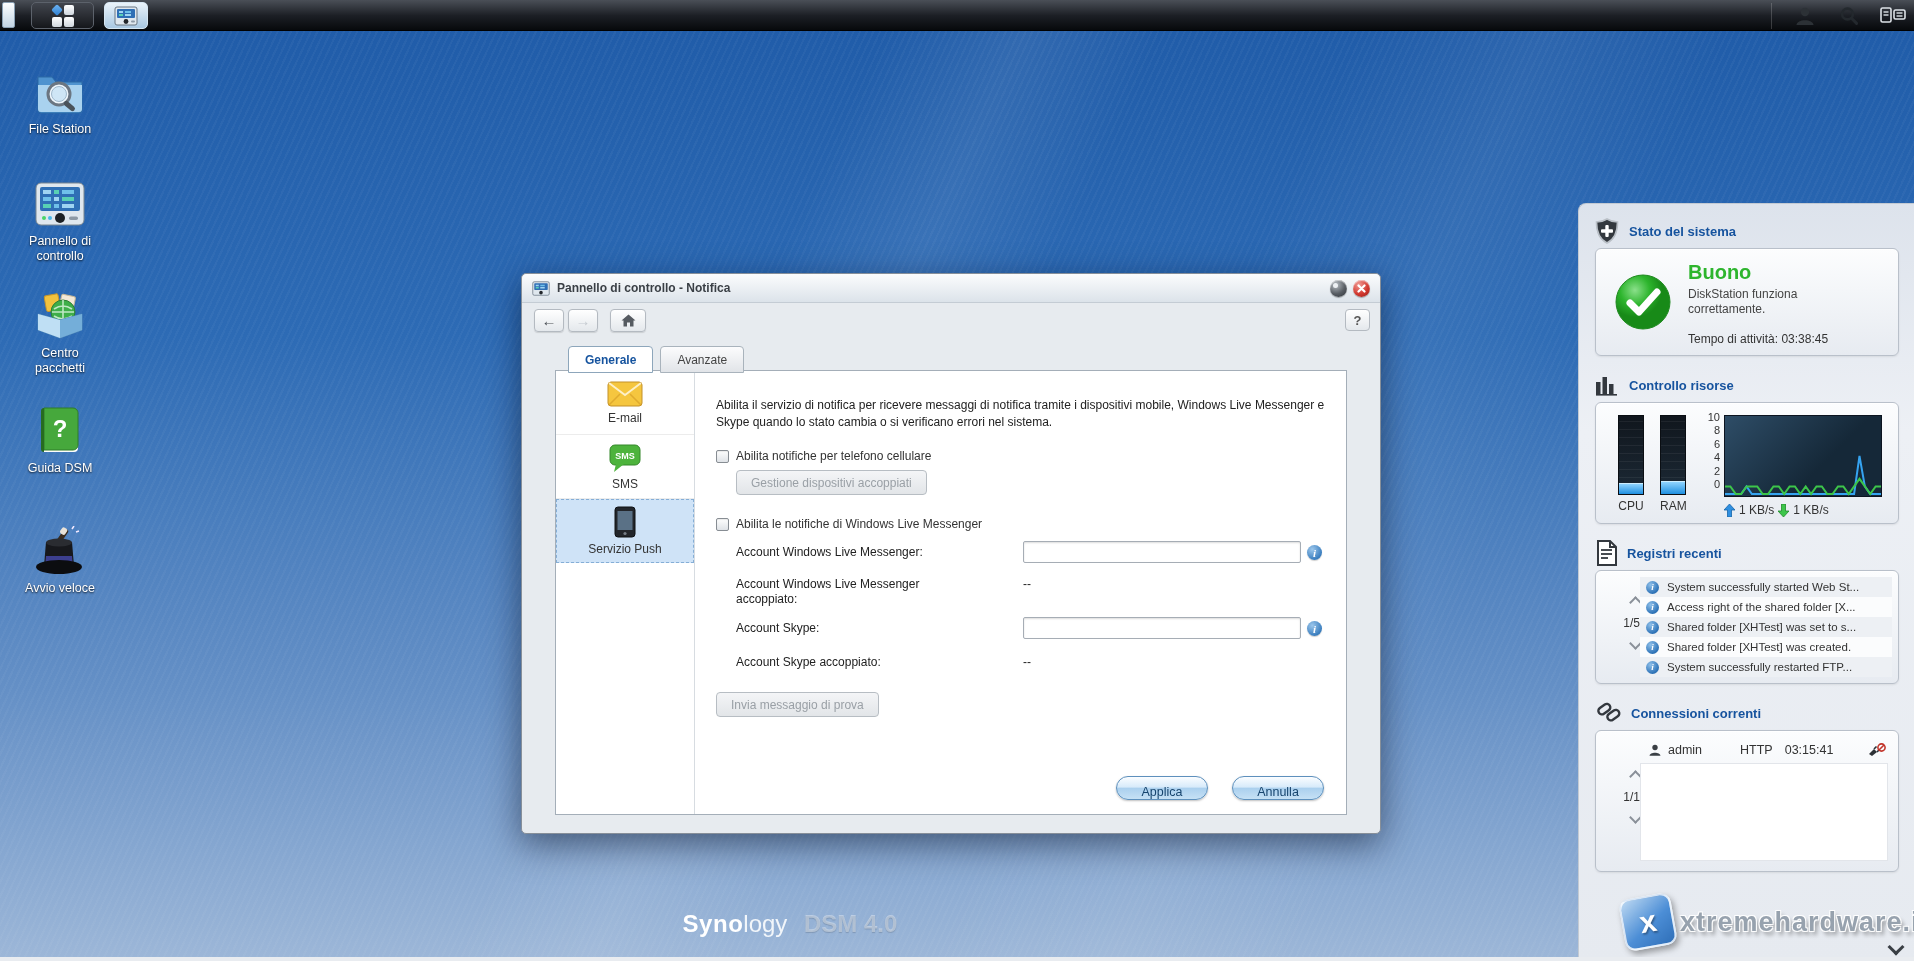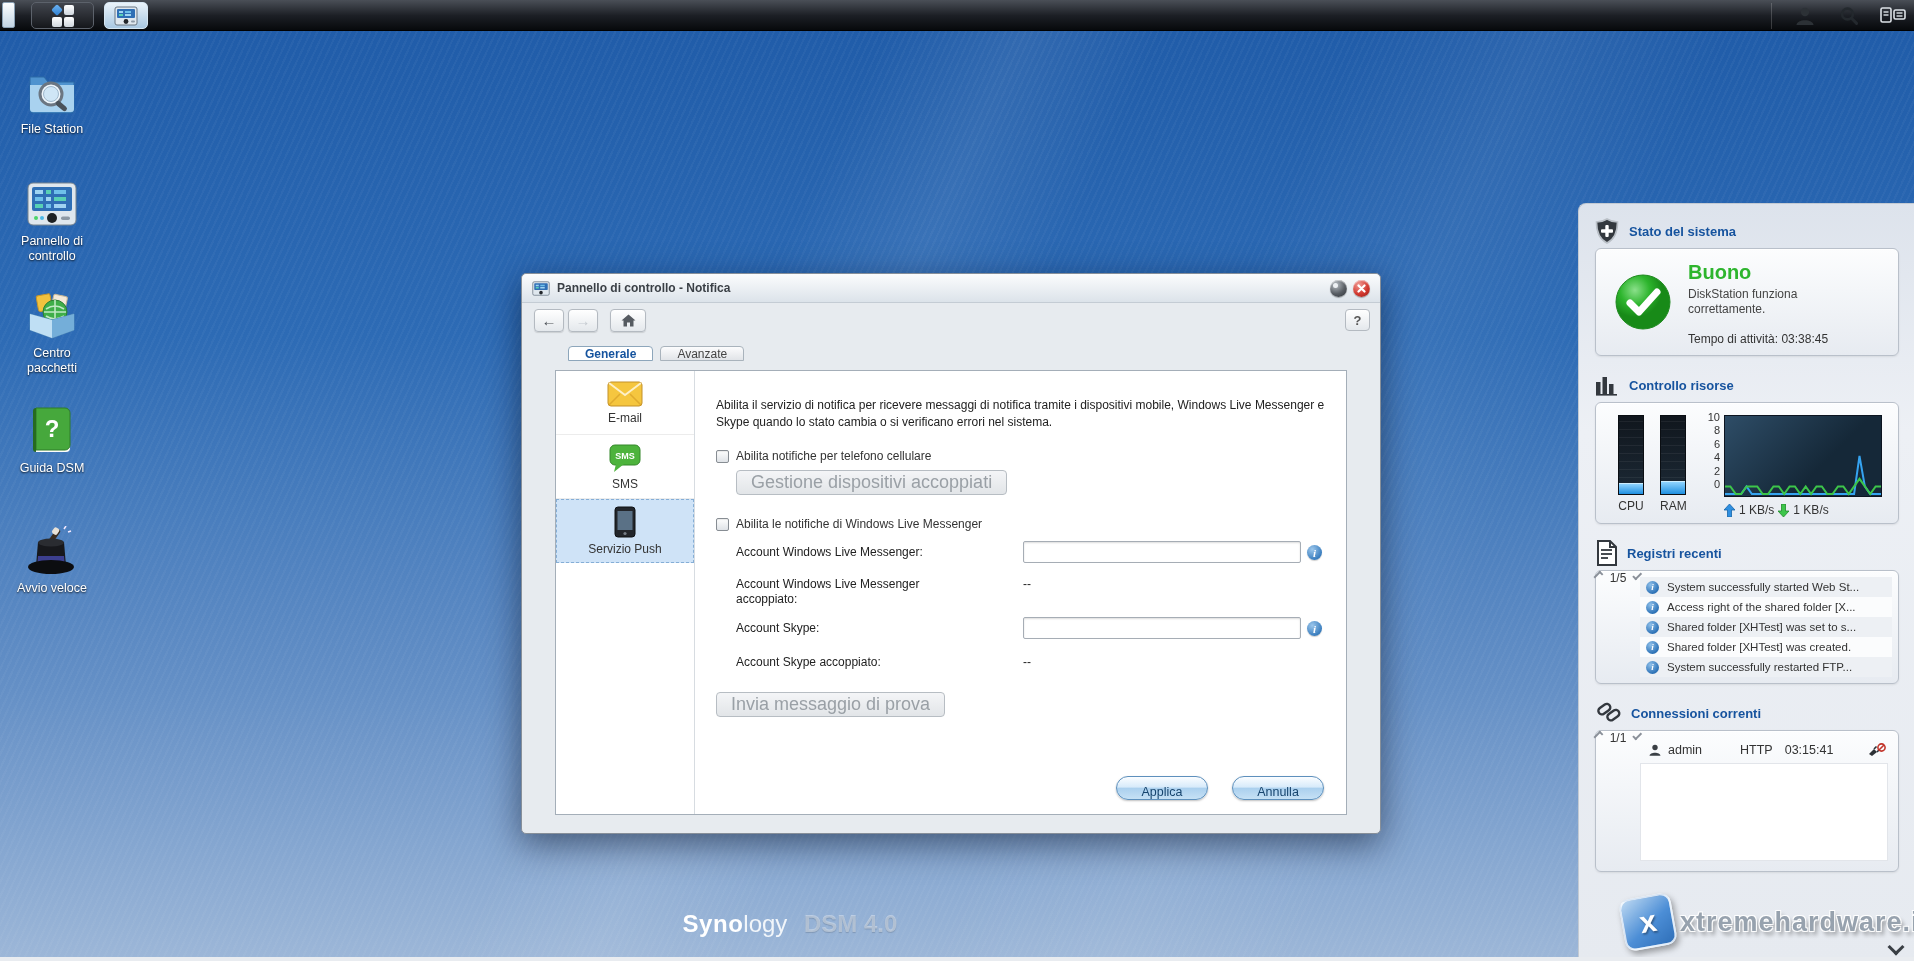--- a/index.html
+++ b/index.html
@@ -24,21 +24,21 @@
   .grid-icon { width:22px; height:22px; display:grid; grid-template-columns:10px 10px; grid-template-rows:10px 10px; gap:2px; }
   .grid-icon .sq { background:linear-gradient(#ffffff,#cfd6dd); border-radius:2px; }
   .grid-icon .dm { background:linear-gradient(135deg,#6cb4f4,#2f7fd0); transform:rotate(45deg) scale(.82); border-radius:2px; }
   .task-app-btn { position:absolute; left:104px; top:2px; width:44px; height:27px; border-radius:5px;
     background:linear-gradient(#eaf3fa,#a9c8e2); border:1px solid #d6e6f2;
     display:flex; align-items:center; justify-content:center; }
   .tb-right { position:absolute; right:6px; top:0; height:31px; display:flex; align-items:center; gap:14px; }
   .tb-sep { width:1px; height:26px; background:rgba(255,255,255,.18); margin-right:4px; }
   .tb-icon-btn { width:30px; height:27px; display:flex; align-items:center; justify-content:center; }
   
-  .dt-icon { position:absolute; left:4px; width:96px; text-align:center; cursor:pointer; }
+  .dt-icon { position:absolute; left:12px; width:96px; text-align:center; cursor:pointer; }
   .dt-icon .ic { width:56px; height:52px; margin:0 auto 4px auto; display:flex; align-items:center; justify-content:center; }
   .dt-icon .lbl { color:#fff; font-size:12.5px; line-height:1.18; white-space:pre-line;
     text-shadow:0 1px 2px rgba(0,0,0,.85); }
   
   .window { position:absolute; left:521px; top:273px; width:860px; height:561px;
     background:#e7ebef; border:1px solid #878f99; border-radius:5px;
     box-shadow:0 10px 34px rgba(0,10,30,.5); z-index:10; }
   .titlebar { position:absolute; left:0; top:0; right:0; height:29px;
     background:linear-gradient(#fbfcfd,#dce3ea); border-bottom:1px solid #c4ccd4;
     border-radius:5px 5px 0 0; display:flex; align-items:center; padding:0 10px; }
@@ -51,38 +51,38 @@
   .toolbar { position:absolute; left:0; top:29px; right:0; height:36px; }
   .nav-btn { position:absolute; top:6px; height:23px; border-radius:4px; border:1px solid #b4bac1;
     background:linear-gradient(#ffffff,#e4e8ec); display:flex; align-items:center; justify-content:center;
     font-size:15px; font-weight:bold; color:#4a4f55; box-shadow:0 1px 1px rgba(0,0,0,.12); }
   .nav-btn.disabled { color:#c6cbd1; }
   .helpbtn { position:absolute; right:10px; top:6px; width:25px; height:22px; border-radius:4px;
     border:1px solid #b4bac1; background:linear-gradient(#ffffff,#e4e8ec);
     display:flex; align-items:center; justify-content:center; font-weight:bold; color:#555; font-size:13px; }
   
   .tabs { position:absolute; left:46px; top:72px; display:flex; gap:7px; z-index:3; }
-  .tab { height:15px; padding:0 16px; display:flex; align-items:center; border-radius:4px 4px 0 0;
+  .tab { height:27px; padding:0 16px; display:flex; align-items:center; border-radius:4px 4px 0 0;
     border:1px solid #a9b3bc; font-size:12px; }
   .tab.active { background:#fff; border-bottom:1px solid #fff; color:#15539e; font-weight:bold; border-color:#8da6bb; }
   .tab.inactive { background:linear-gradient(#fcfcfd,#e1e4e8); color:#444; }
   .panel { position:absolute; left:33px; right:33px; top:96px; bottom:18px;
     background:#fff; border:1px solid #a4aeb8; }
   .side { position:absolute; left:0; top:0; bottom:0; width:139px; border-right:1px solid #d7dce1; background:#fff; }
   .side-item { height:64px; border-bottom:1px solid #ececec; display:flex; flex-direction:column;
     align-items:center; justify-content:center; gap:4px; cursor:pointer; }
   .side-item .sl { font-size:12px; color:#333; }
   .side-item.sel { background:#cfe3f7; border:1px dashed #85aed6; }
   .main { position:absolute; left:140px; top:0; right:0; bottom:0; padding:26px 20px 4px 20px; }
   .desc { width:610px; line-height:17px; color:#222; }
   .cbrow { display:flex; align-items:center; gap:7px; }
   .cb { width:13px; height:13px; border:1px solid #878d93; border-radius:2px;
     background:linear-gradient(#fefefe,#dfe3e7); box-shadow:inset 0 1px 1px rgba(0,0,0,.08); flex:0 0 13px; }
   .gbtn { height:25px; padding:0 14px; border-radius:4px; border:1px solid #b7bdc3;
-    background:linear-gradient(#f4f5f7,#e2e5e8); color:#9aa0a6; font-size:18px;
+    background:linear-gradient(#f4f5f7,#e2e5e8); color:#9aa0a6; font-size:12px;
     display:inline-flex; align-items:center; }
   .frow { display:flex; align-items:flex-start; padding-left:20px; }
   .frow .flabel { flex:0 0 287px; padding-top:4px; color:#222; white-space:pre-line; line-height:15px; }
   .tinput { width:278px; height:22px; border:1px solid #a6adb5; border-radius:2px; background:#fff;
     box-shadow:inset 0 1px 2px rgba(0,0,0,.14); font:inherit; padding:0 5px; }
   .info { width:15px; height:15px; border-radius:50%; margin:4px 0 0 6px; flex:0 0 15px;
     background:radial-gradient(circle at 35% 30%, #9cc7ec, #3d80c0 68%, #29679f);
     color:#fff; font:italic bold 11px "Liberation Serif","DejaVu Serif",serif;
     display:flex; align-items:center; justify-content:center; box-shadow:0 1px 1px rgba(0,0,0,.2); }
   .fval { padding-top:4px; color:#222; }
@@ -103,22 +103,22 @@
   .gauge { width:26px; height:80px; background:
       repeating-linear-gradient(to top, rgba(255,255,255,.06) 0 1px, transparent 1px 8px),
       linear-gradient(#10161d,#1c2935); border:1px solid #0a0e13; position:relative; overflow:hidden; }
   .gauge .fill { position:absolute; left:0; right:0; bottom:0;
     background:linear-gradient(#8fd4ff,#1e8fe0); border-top:1px solid #cdeeff; }
   .glabel { font-size:12px; color:#333; text-align:center; margin-top:4px; }
   .netchart { width:158px; height:82px; border:1px solid #0c1420;
     background:linear-gradient(135deg,#2e4d67,#152838 62%); }
   .ytick { height:13.4px; font-size:11px; color:#333; text-align:right; line-height:13.4px; }
   .legend { display:flex; align-items:center; gap:4px; font-size:12px; color:#333; margin-top:3px; }
-  .pager { position:absolute; left:0; top:0; bottom:9px; width:44px; display:flex; 
-    align-items:flex-start; justify-content:center; gap:9px; }
+  .pager { position:absolute; left:0; top:0; bottom:9px; width:44px; display:flex; flex-direction:column;
+    align-items:flex-end; justify-content:center; gap:9px; }
   .chev { width:9px; height:9px; border-left:2px solid #8a9099; border-top:2px solid #8a9099; cursor:pointer; }
   .chev.up { transform:rotate(45deg); }
   .chev.down { transform:rotate(225deg); }
   .pageno { font-size:12px; color:#333; }
   .logrow { height:20px; display:flex; align-items:center; gap:8px; padding-left:6px;
     font-size:11.5px; color:#333; white-space:nowrap; overflow:hidden; }
   .logrow:nth-child(odd) { background:#edf0f4; }
   .logrow:nth-child(even) { background:#fbfcfd; }
   .ii { width:13px; height:13px; border-radius:50%; flex:0 0 13px;
     background:radial-gradient(circle at 35% 30%, #8fc0ea, #2f74b8 68%, #1f5d9a);

